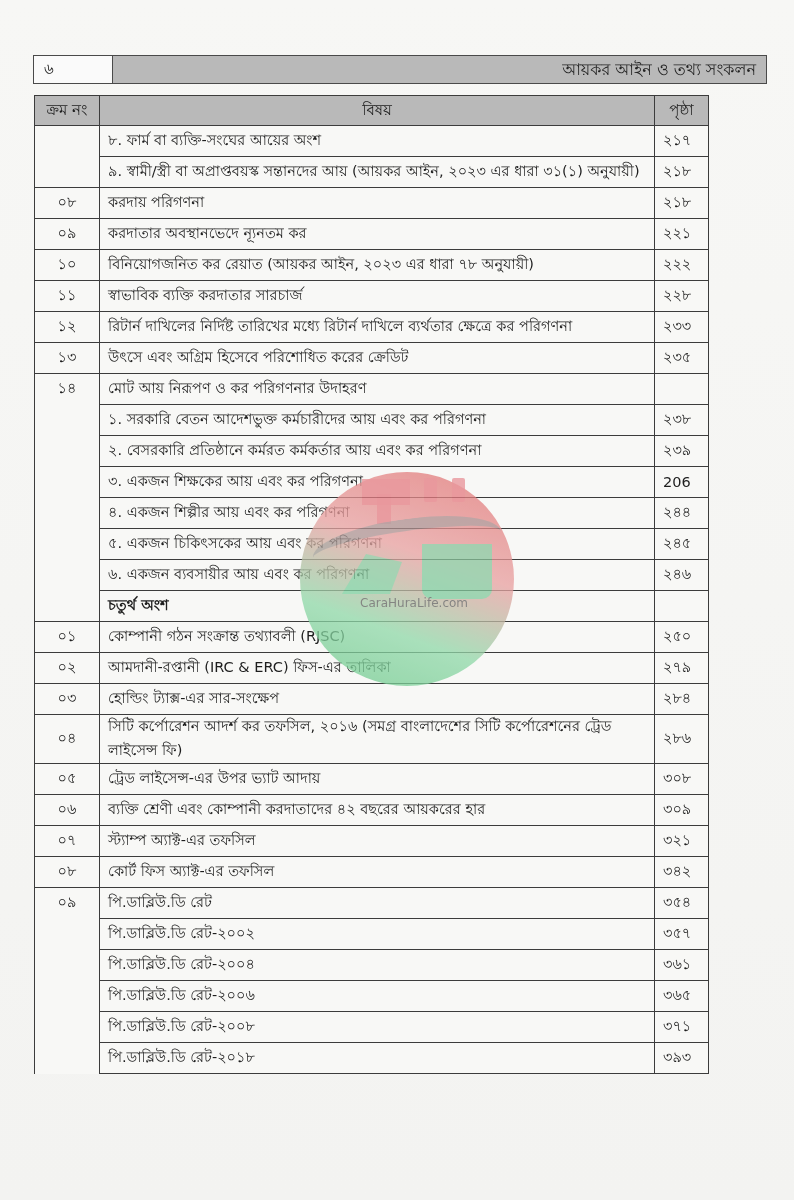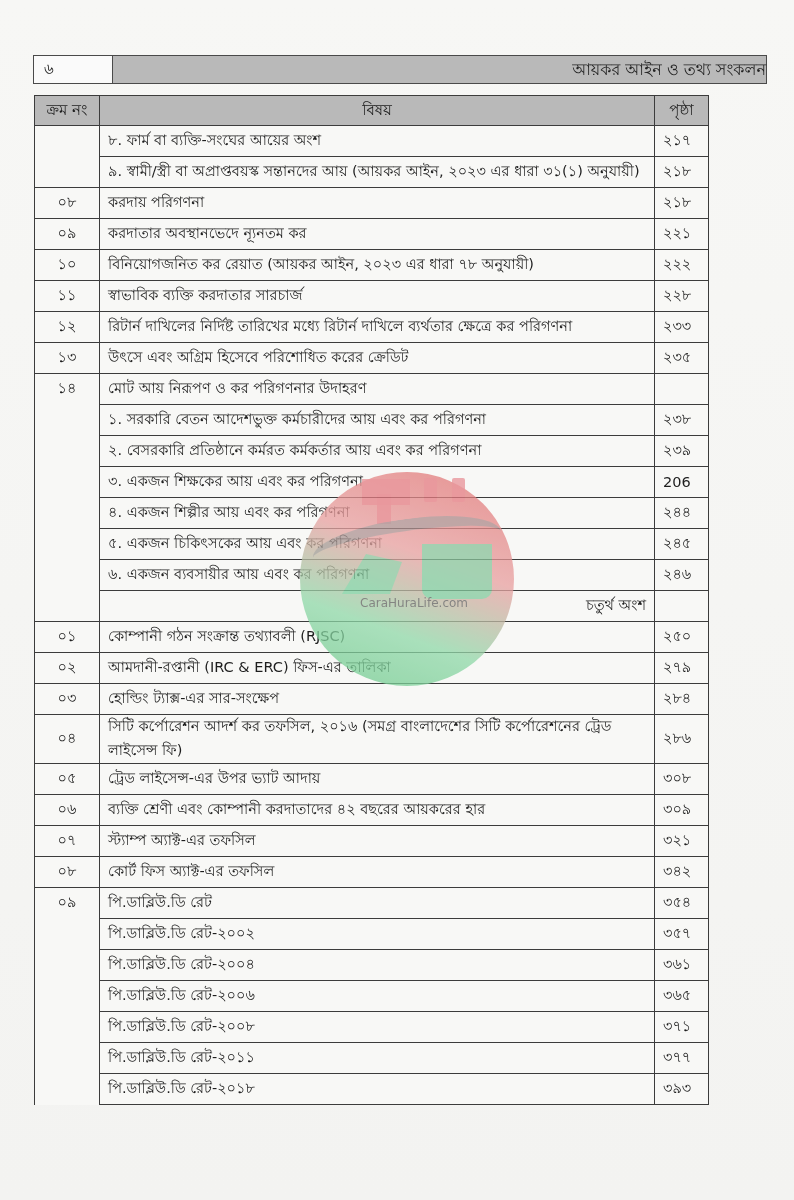--- a/index.html
+++ b/index.html
@@ -17,41 +17,41 @@
   
   .running-header {
     position: absolute; left: 33px; top: 55px; width: 734px; height: 29px;
     border: 1.5px solid #4a4a4a; display: flex; box-sizing: border-box;
   }
   .rh-num {
     width: 68px; border-right: 1.5px solid #4a4a4a; background: #fafafa;
     font-size: 15px; padding-left: 10px; line-height: 27px;
   }
   .rh-title {
-    flex: 1; background: #b9b9b9; text-align: right; 
+    flex: 1; background: #b9b9b9; text-align: right; padding-right: 10px;
     font-size: 16px; line-height: 27px; color: #222;
   }
   
   table.toc {
     position: absolute; left: 34px; top: 95px; width: 675px;
     border-collapse: collapse; table-layout: fixed;
   }
   table.toc th, table.toc td {
     border: 1.4px solid #3c3c3c; box-sizing: border-box;
   }
   table.toc th {
     background: #b9b9b9; font-weight: normal; height: 30px; font-size: 15px;
   }
   table.toc td { height: 31px; font-size: 14.5px; padding: 0 8px; background: #f8f8f6; }
   col.c-no { width: 65px; }
   col.c-page { width: 54px; }
   td.no { text-align: center; }
   td.pg { text-align: left; }
   td.sub { padding-left: 10px; margin-top: 28px; }
-  td.section { text-align: right; font-weight: normal; }
+  td.section { text-align: left; font-weight: bold; }
   
   .watermark {
     position: absolute; left: 300px; top: 472px; width: 210px; height: 210px;
     border-radius: 50%; pointer-events: none; opacity: 0.75;
     border: 2px solid transparent;
     background:
       linear-gradient(#0000, #0000) padding-box,
       linear-gradient(200deg, #e07070, #e8a0a0 40%, #8fd8a8 70%, #6cc88a) border-box;
   }
   .wm-red1 { position: absolute; left: 60px; top: 5px; width: 48px; height: 26px; background: #e47880; opacity: .8; }
@@ -227,25 +227,20 @@
           <td class="sub">পি.ডাব্লিউ.ডি রেট-২০০৬</td>
           <td class="pg">৩৬৫</td>
         </tr>
         <tr>
           <td class="no" style="border-bottom-color: transparent; border-top-color: transparent;"></td>
           <td class="sub">পি.ডাব্লিউ.ডি রেট-২০০৮</td>
           <td class="pg">৩৭১</td>
         </tr>
         <tr>
           <td class="no" style="border-bottom-color: transparent; border-top-color: transparent;"></td>
-          <td class="sub">পি.ডাব্লিউ.ডি রেট-২০১১</td>
-          <td class="pg">৩৭৭</td>
-        </tr>
-        <tr>
-          <td class="no" style="border-bottom-color: transparent; border-top-color: transparent;"></td>
           <td class="sub">পি.ডাব্লিউ.ডি রেট-২০১৮</td>
           <td class="pg">৩৯৩</td>
         </tr>
       </tbody>
   </table>
 
   <div class="watermark">
     <div class="wm-red1"></div>
     <div class="wm-red2"></div>
     <div class="wm-red3"></div>

